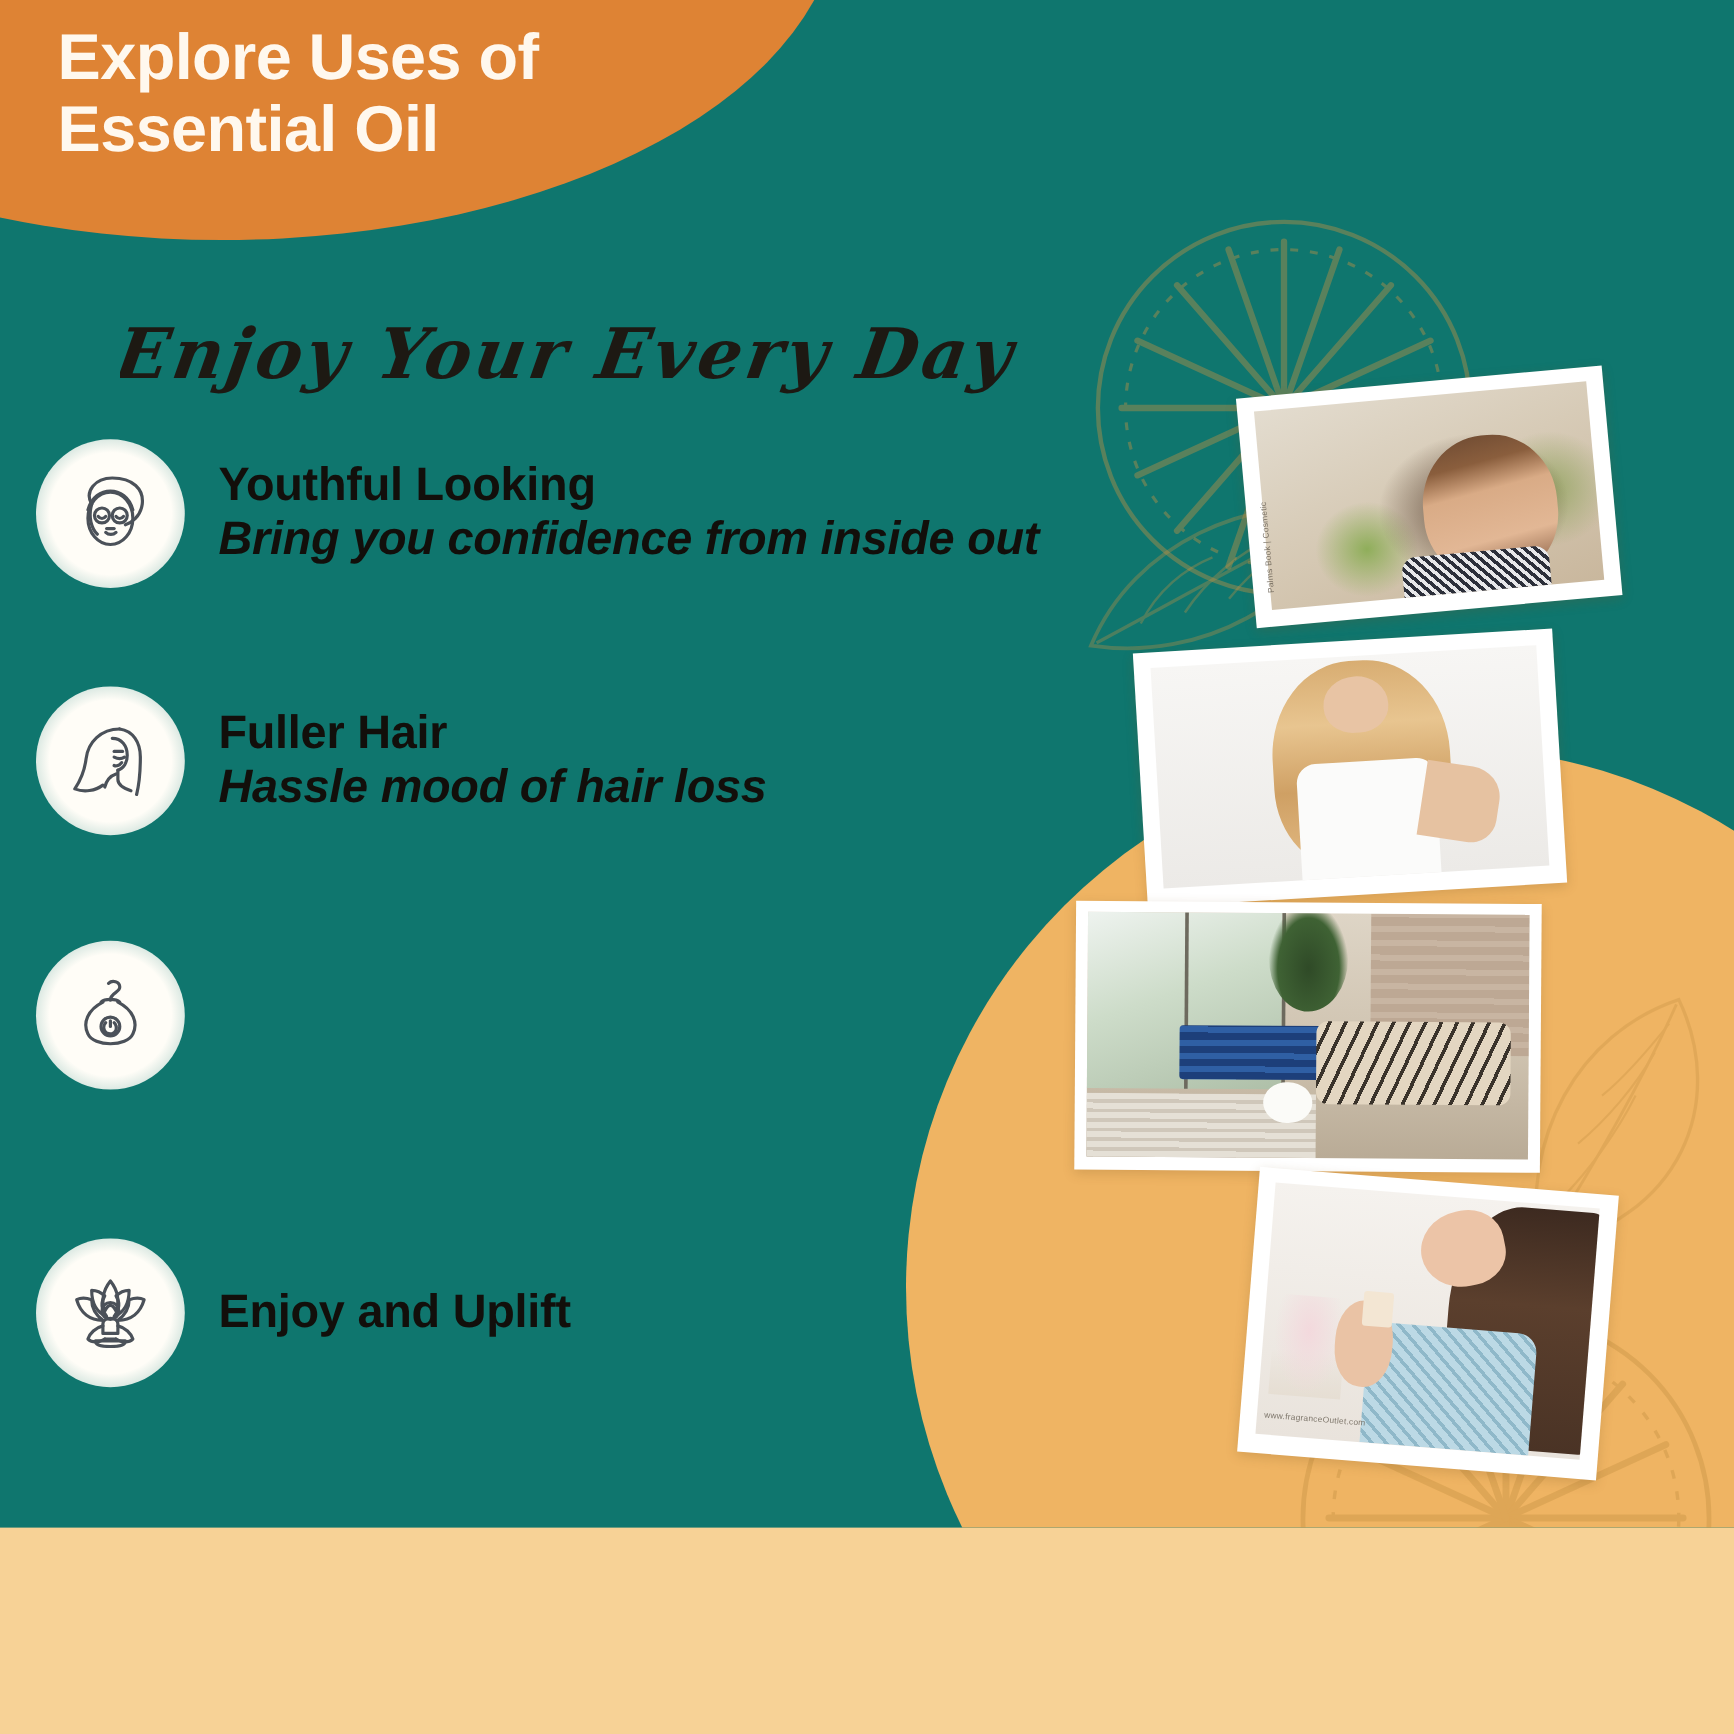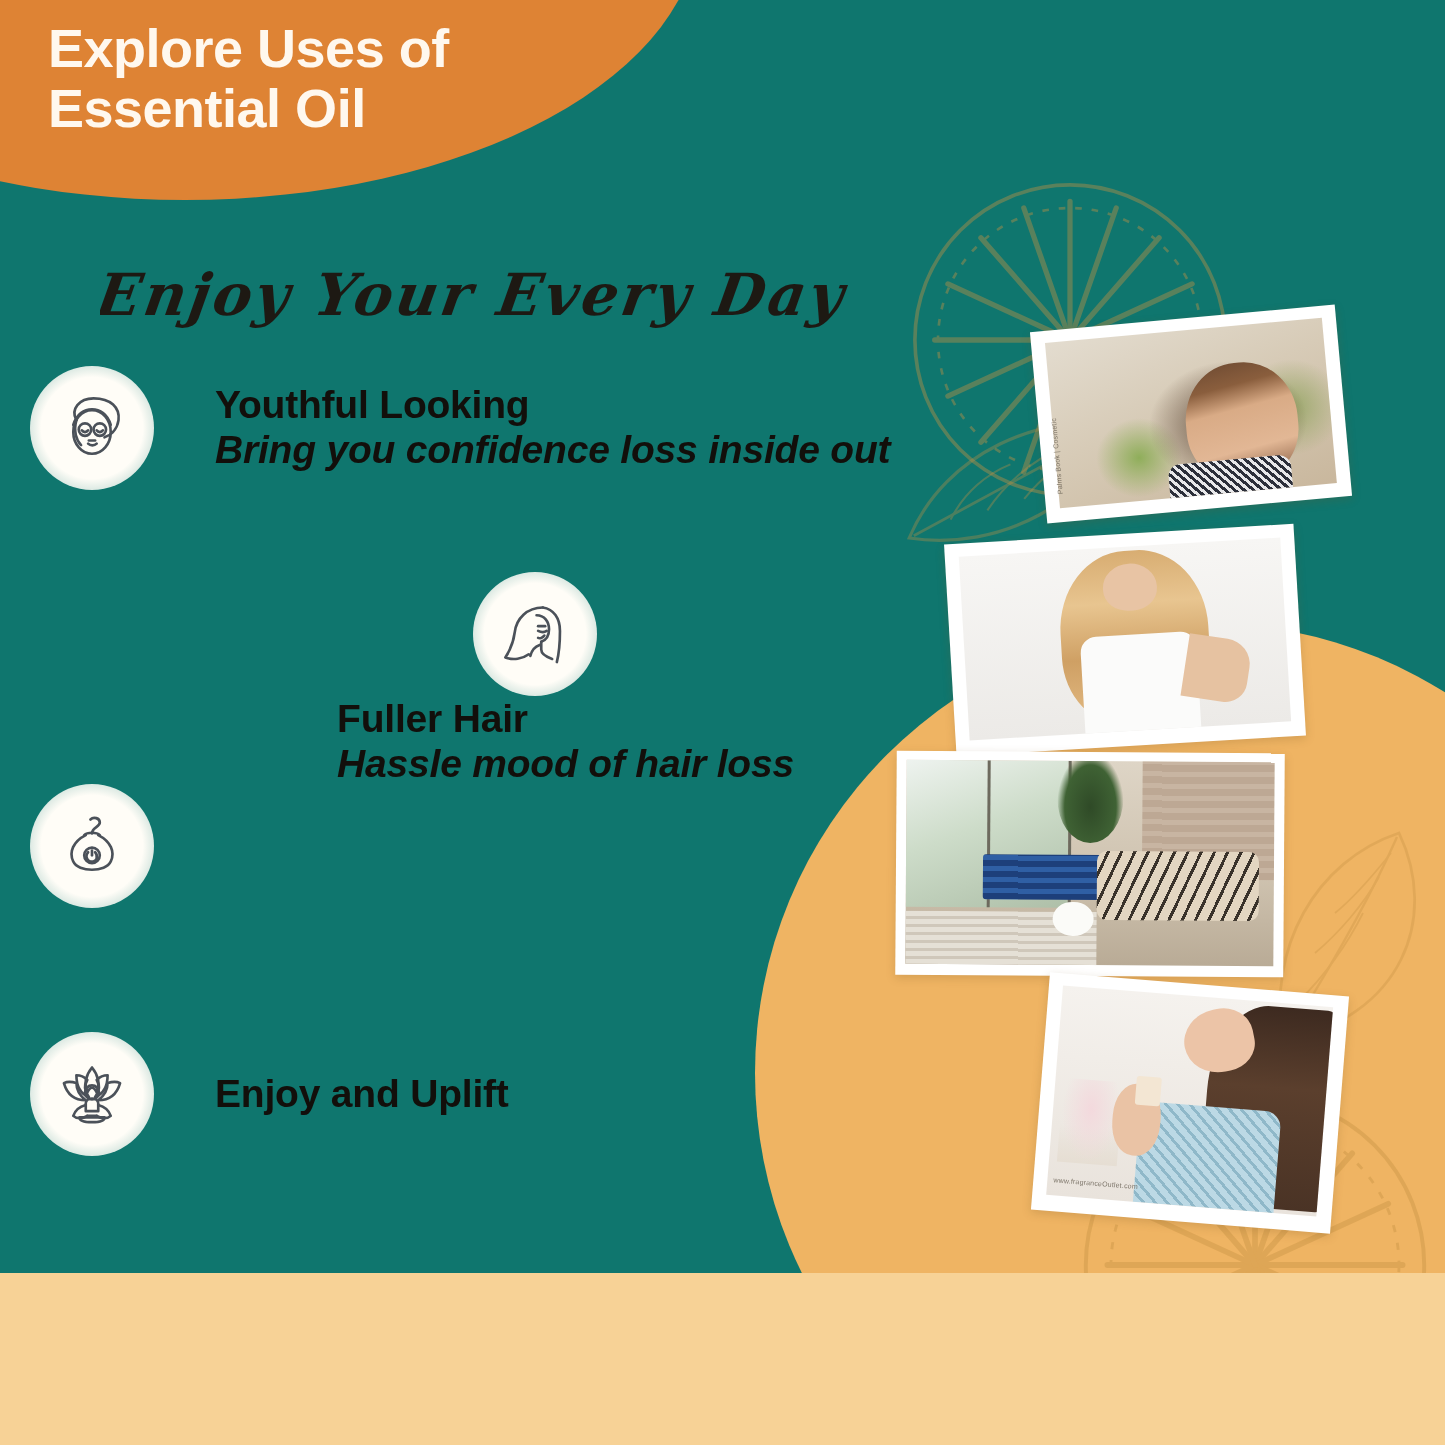--- a/index.html
+++ b/index.html
@@ -67,38 +67,38 @@
 
   
   .feature{
     position:absolute;
     left:30px;
     width:1010px;
     display:flex;
     align-items:center;
   }
   .f1{top:366px;}
-  .f2{top:572px;flex-direction:column;}
+  .f2{top:572px;}
   .f3{top:784px;}
   .f4{top:1032px;}
 
   .icon-disc{
     position:relative;
     flex:0 0 auto;
     width:124px;height:124px;
     border-radius:50%;
     background:radial-gradient(circle at 50% 50%, #FFFDF7 0%, #FFFDF7 58%, rgba(255,253,247,.75) 80%, rgba(255,253,247,0) 100%);
     display:flex;align-items:center;justify-content:center;
   }
   .icon-disc svg{display:block;width:78px;height:78px;}
   .icon-disc svg *{stroke:#4b5159;fill:none;stroke-width:3.4;stroke-linecap:round;stroke-linejoin:round;}
   .icon-disc svg .fillnone{fill:none;}
 
   .feature-text{
-    margin-left:61px;
+    margin-left:28px;
     color:#120f0b;
   }
   .feat-title{
     font-size:39px;
     font-weight:bold;
     line-height:1.16;
     letter-spacing:-0.2px;
     white-space:nowrap;
   }
   .feat-sub{
@@ -348,21 +348,21 @@
         <circle class="fillnone" cx="41" cy="52" r="8"></circle>
         <circle class="fillnone" cx="60" cy="52" r="8"></circle>
         <path class="fillnone" d="M37 53 C39 56 43 56 45 53"></path>
         <path class="fillnone" d="M56 53 C58 56 62 56 64 53"></path>
         <path class="fillnone" d="M45 70 C48 73 53 73 56 70"></path>
         <path class="fillnone" d="M46 66 L54 66"></path>
       </svg>
     </div>
     <div class="feature-text">
       <div class="feat-title">Youthful Looking</div>
-      <div class="feat-sub">Bring you confidence loss inside out</div>
+      <div class="feat-sub">Bring you confidence from inside out</div>
     </div>
   </div>
 
   <div class="feature f2">
     <div class="icon-disc">
       <svg viewBox="0 0 100 100">
         <path class="fillnone" d="M60 16 C40 16 26 30 24 48 C22 64 16 74 12 80 C22 84 34 82 42 76"></path>
         <path class="fillnone" d="M60 16 C74 18 82 30 82 46 C82 64 80 78 78 86"></path>
         <path class="fillnone" d="M52 26 C62 26 68 34 68 44 C68 52 64 58 58 60"></path>
         <path class="fillnone" d="M58 60 L58 70 C58 76 66 80 72 82"></path>

